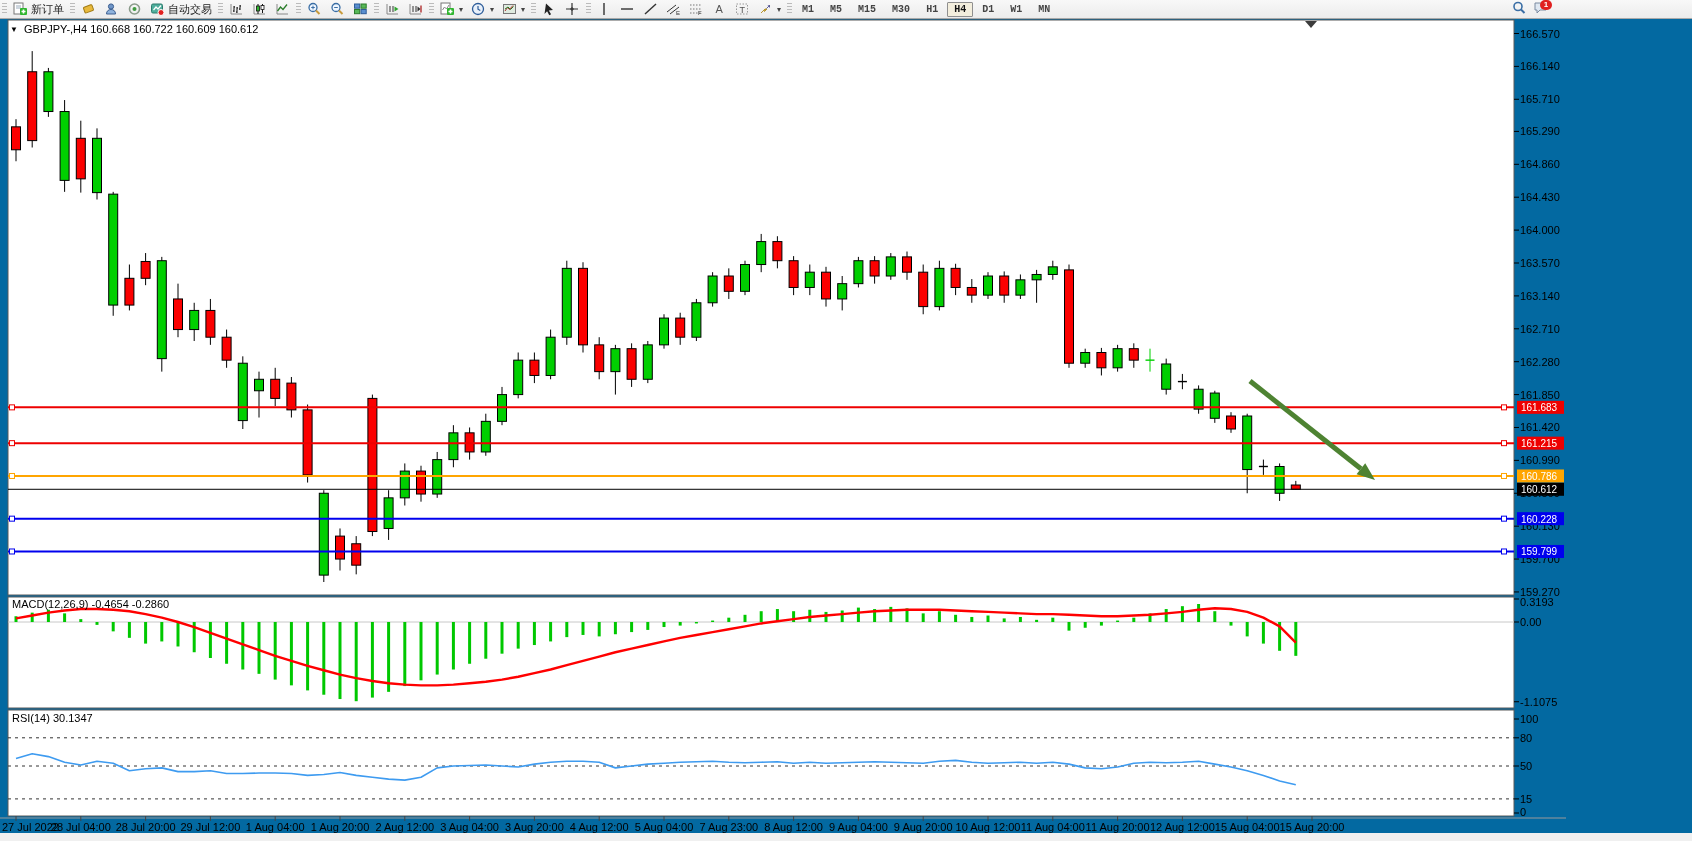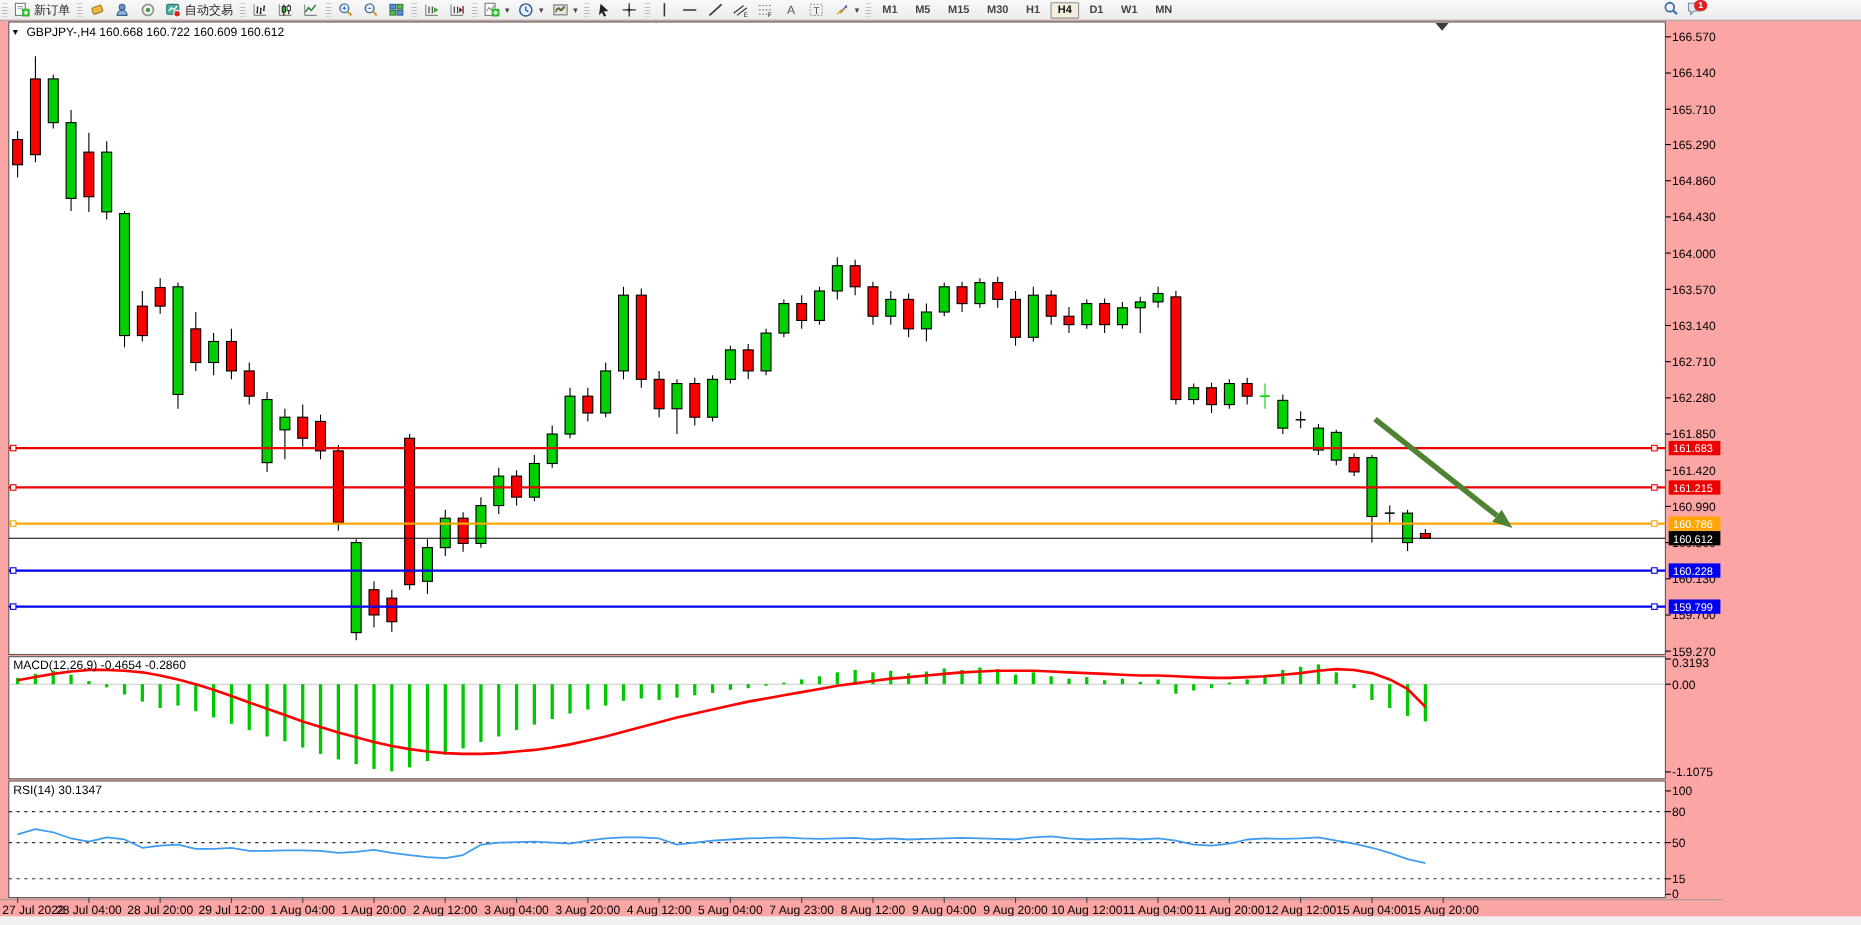--- a/index.html
+++ b/index.html
@@ -1,30 +1,30 @@
 <!DOCTYPE html>
 <html><head>
 <meta charset="utf-8">
 <style>
   html,body{margin:0;padding:0;background:#fff;}
   #app{position:relative;width:1692px;height:841px;overflow:hidden;
-       font-family:"Liberation Sans","DejaVu Sans",sans-serif;background:#fca5a5;}
+       font-family:"Liberation Sans","DejaVu Sans",sans-serif;background:#0369a1;}
   
   #toolbar{position:absolute;left:0;top:0;width:1692px;height:18px;
     background:linear-gradient(#f8f8f8,#ececec);border-bottom:1px solid #a9a9a9;
     display:flex;align-items:center;font-size:11px;color:#222;z-index:5;}
   .grip{width:5px;height:12px;margin:0 2px;
     background:repeating-linear-gradient(to bottom,#bbb 0 1px,transparent 1px 3px);}
   .tb-btn{display:inline-flex;align-items:center;gap:3px;height:16px;padding:0 3px;
     border:1px solid transparent;cursor:default;}
   .tb-btn svg{display:block}
   .tb-label{font-size:11px;color:#222;white-space:nowrap;}
   .caret{font-size:8px;color:#444;margin-left:1px;}
   .tf-btn{font-size:10px;font-weight:bold;color:#444;padding:1px 6px;margin:0 1px;
-    border:1px solid transparent;border-radius:1px;}
+    border:1px solid transparent;border-radius:1px;font-family:Liberation Mono, monospace;}
   .tf-btn.active{background:#f3eedd;border:1px solid #8f8f8f;color:#111;}
   #tb-right{position:absolute;left:1512px;top:0;display:flex;align-items:center;height:18px;}
   .badge{position:absolute;top:-1px;right:-4px;min-width:10px;height:10px;border-radius:6px;
     background:#e02020;color:#fff;font-size:8px;line-height:10px;text-align:center;
     padding:0 1px;font-weight:bold;}
   .notif-wrap{position:relative;margin-left:6px;}
   
   #chart{position:absolute;left:0;top:0;}
   text{font-family:"Liberation Sans","DejaVu Sans",sans-serif;}
   .axis-text{font-size:11px;fill:#000;}

